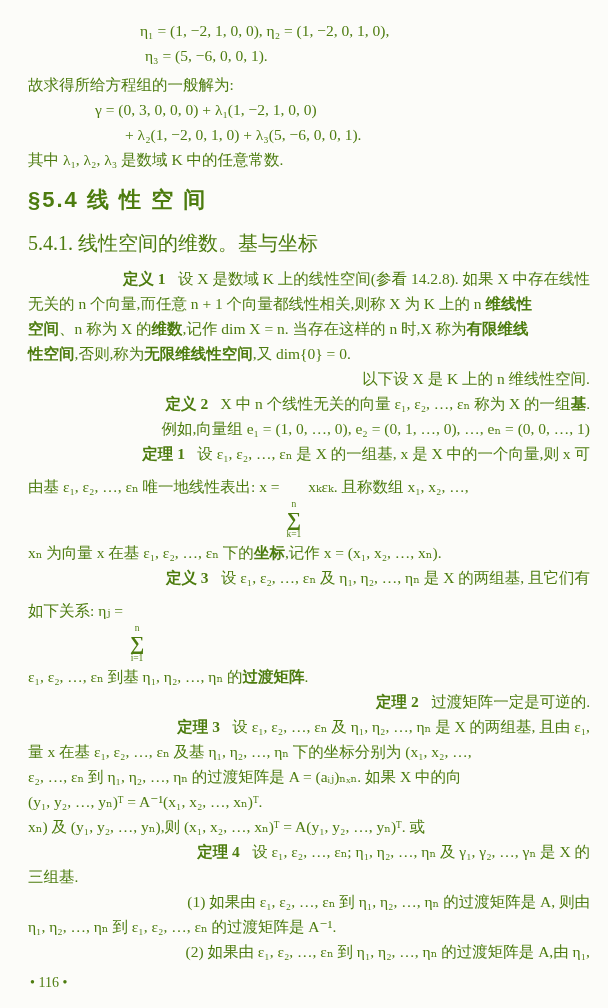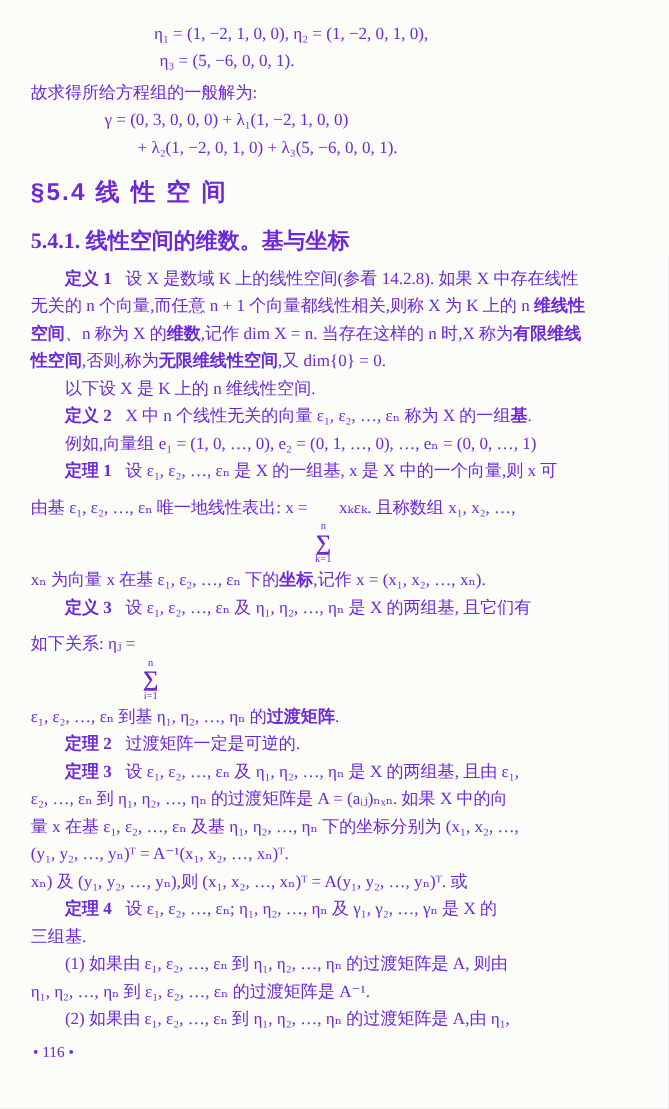--- a/index.html
+++ b/index.html
@@ -1,53 +1,54 @@
 <!DOCTYPE html>
 <html><head>
 <meta charset="utf-8">
 <style>
   html,body{margin:0;padding:0;background:#d8d8d8;}
   .page{
     position:relative;
     width:608px;height:1008px;
     background:#fcfcf9;
-    color:#6d28d9;
+    color:#4d7c0f;
     font-family:"Liberation Serif","DejaVu Serif",serif;
     padding:18px 18px 0 28px;
     box-sizing:border-box;
     overflow:hidden;
   }
   .ln{line-height:25px;font-size:15.5px;white-space:nowrap;}
   .b{font-weight:bold;margin-top:36px;}
   .lbl{font-weight:bold;margin-right:.55em;}
-  .ind{text-indent:2em;}
+  .ind{text-indent:2em;text-align:right;}
   .tall{line-height:42px;}
   .sum{display:inline-flex;flex-direction:column;align-items:center;vertical-align:-15px;line-height:1;margin:0 3px;}
   .sum .lim{font-size:9.5px;line-height:1.1;}
   .sum .sig{font-size:20px;line-height:1;font-weight:bold;}
   .h1{font-family:"Liberation Sans","DejaVu Sans",sans-serif;font-weight:bold;font-size:22px;text-align:left;margin:13px 0 8px;letter-spacing:2px;}
-  .h2{font-size:20px;margin:15px 0 9px;font-weight:bold;white-space:nowrap;}
+  .h2{font-size:20px;margin:15px 0 9px;font-weight:normal;white-space:nowrap;}
   .off-eq1{padding-left:112px;}
   .off-eq2{padding-left:117px;}
   .off-sol1{padding-left:67px;}
   .off-sol2{padding-left:97px;}
   .gap-top{margin-top:4px;}
   .gap-para{margin-top:6px;}
   .footer{font-size:14px;margin-top:6px;padding-left:2px;}
 </style>
 </head>
 <body>
 
 <div class="page">
 
   <div class="ln off-eq1">η₁ = (1, −2, 1, 0, 0),  η₂ = (1, −2, 0, 1, 0),</div>
   <div class="ln off-eq2">η₃ = (5, −6, 0, 0, 1).</div>
   <div class="ln gap-top">故求得所给方程组的一般解为:</div>
   <div class="ln off-sol1">γ = (0, 3, 0, 0, 0) + λ₁(1, −2, 1, 0, 0)</div>
   <div class="ln off-sol2">+ λ₂(1, −2, 0, 1, 0) + λ₃(5, −6, 0, 0, 1).</div>
+  <div class="ln">其中 λ₁, λ₂, λ₃ 是数域 K 中的任意常数.</div>
 
   <div class="h1">§5.4  线 性 空 间</div>
   <div class="h2">5.4.1. 线性空间的维数。基与坐标</div>
 
   <div class="ln ind gap-para">
     <span class="lbl">定义 1</span><span> 设 X 是数域 K 上的线性空间(参看 14.2.8). 如果 X 中存在线性</span>
   </div>
   <div class="ln">
     <span>无关的 n 个向量,而任意 n + 1 个向量都线性相关,则称 X 为 K 上的 n </span><span class="b">维线性</span>
   </div>
@@ -94,22 +95,22 @@
     <span>ε₁, ε₂, …, εₙ 到基 η₁, η₂, …, ηₙ 的</span><span class="b">过渡矩阵</span><span>.</span>
   </div>
 
   <div class="ln ind">
     <span class="lbl">定理 2</span><span> 过渡矩阵一定是可逆的.</span>
   </div>
 
   <div class="ln ind">
     <span class="lbl">定理 3</span><span> 设 ε₁, ε₂, …, εₙ 及 η₁, η₂, …, ηₙ 是 X 的两组基, 且由 ε₁,</span>
   </div>
+  <div class="ln">量 x 在基 ε₁, ε₂, …, εₙ 及基 η₁, η₂, …, ηₙ 下的坐标分别为 (x₁, x₂, …,</div>
   <div class="ln">ε₂, …, εₙ 到 η₁, η₂, …, ηₙ 的过渡矩阵是 A = (aᵢⱼ)ₙₓₙ.  如果 X 中的向</div>
-  <div class="ln">量 x 在基 ε₁, ε₂, …, εₙ 及基 η₁, η₂, …, ηₙ 下的坐标分别为 (x₁, x₂, …,</div>
   <div class="ln">(y₁, y₂, …, yₙ)ᵀ = A⁻¹(x₁, x₂, …, xₙ)ᵀ.</div>
   <div class="ln">xₙ) 及 (y₁, y₂, …, yₙ),则 (x₁, x₂, …, xₙ)ᵀ = A(y₁, y₂, …, yₙ)ᵀ. 或</div>
 
   <div class="ln ind">
     <span class="lbl">定理 4</span><span> 设 ε₁, ε₂, …, εₙ; η₁, η₂, …, ηₙ 及 γ₁, γ₂, …, γₙ 是 X 的</span>
   </div>
   <div class="ln">三组基.</div>
   <div class="ln ind">(1) 如果由 ε₁, ε₂, …, εₙ 到 η₁, η₂, …, ηₙ 的过渡矩阵是 A, 则由</div>
   <div class="ln">η₁, η₂, …, ηₙ 到 ε₁, ε₂, …, εₙ 的过渡矩阵是 A⁻¹.</div>
   <div class="ln ind">(2) 如果由 ε₁, ε₂, …, εₙ 到 η₁, η₂, …, ηₙ 的过渡矩阵是 A,由 η₁,</div>

